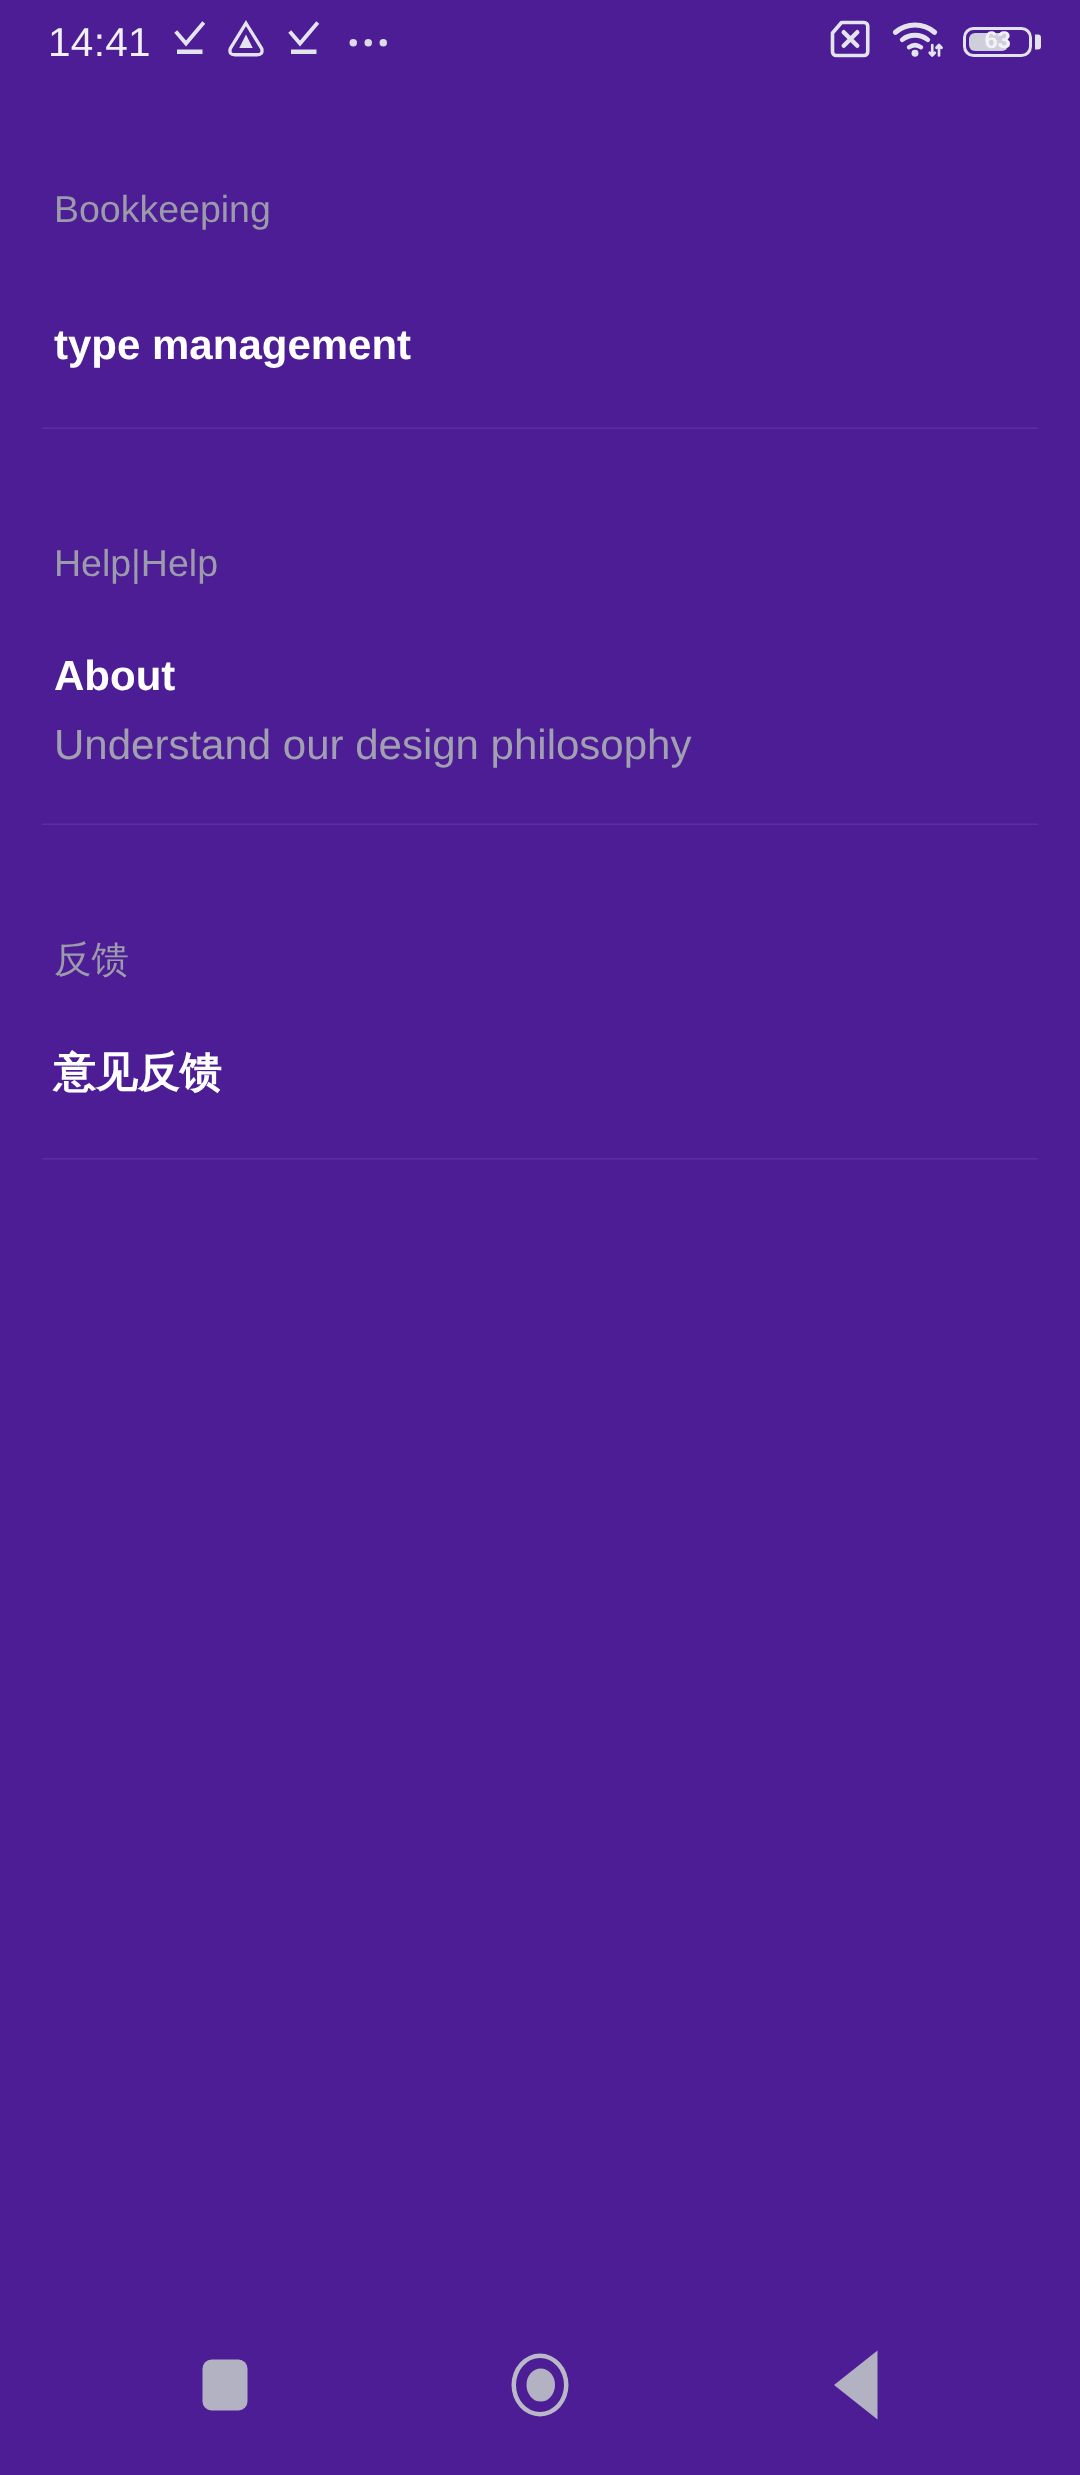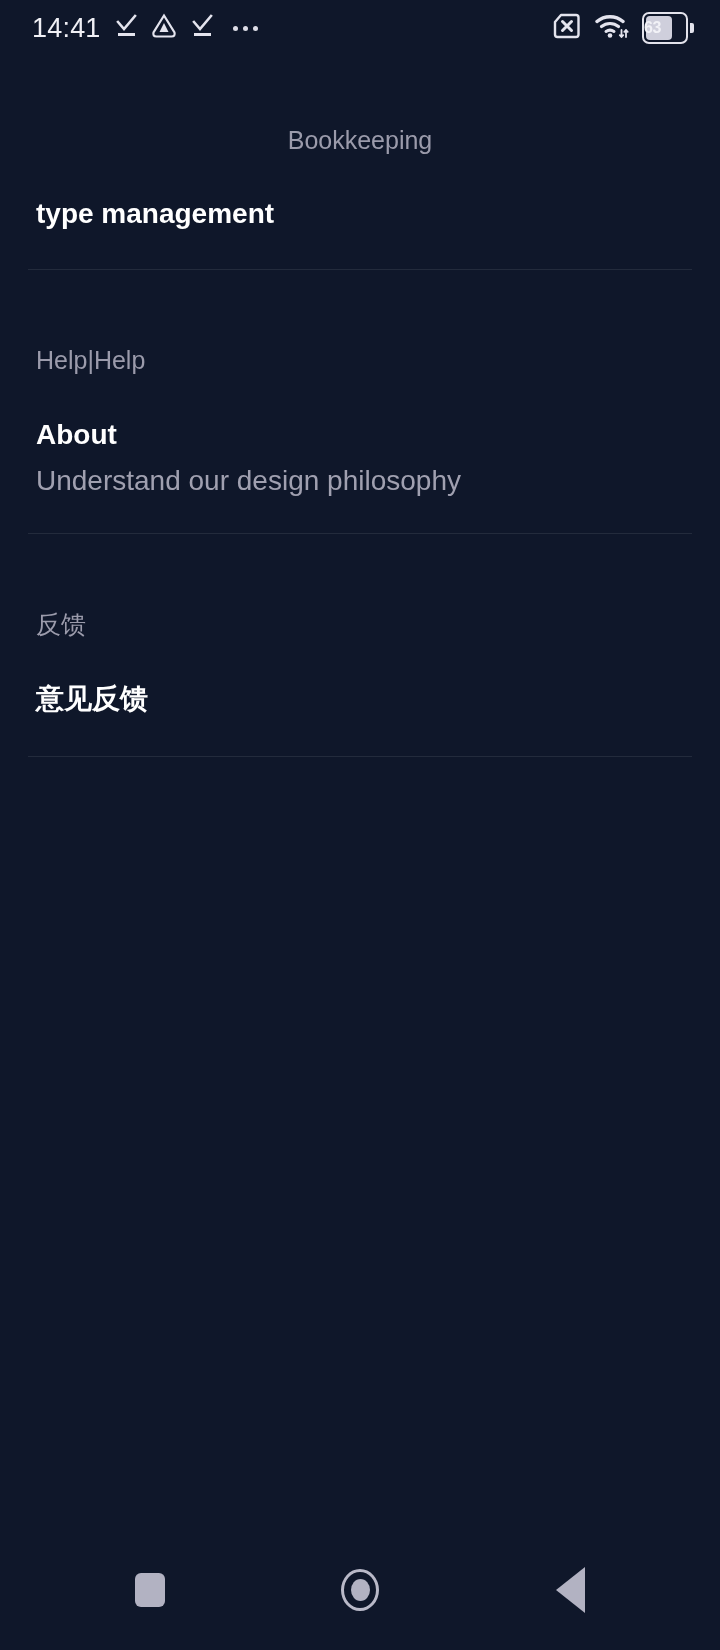--- a/index.html
+++ b/index.html
@@ -9,21 +9,21 @@
     height: 1650px;
     background: #3e3f54;
     font-family: "Liberation Sans", "DejaVu Sans", sans-serif;
     overflow: hidden;
   }
 
   .phone {
     position: relative;
     width: 720px;
     height: 1650px;
-    background: #0f172a;
+    background: #4c1d95;
     display: flex;
     flex-direction: column;
   }
 
   
   .status-bar {
     height: 56px;
     flex: 0 0 56px;
     display: flex;
     align-items: center;
@@ -59,27 +59,27 @@
   .dots-icon i {
     width: 5px; height: 5px; border-radius: 50%;
     background: #dcdce6; display:block;
   }
 
   .battery-wrap {
     display: flex;
     align-items: center;
   }
   .battery-body {
-    width: 46px; height: 32px;
+    width: 46px; height: 20px;
     border: 2.4px solid #e3e3ec;
     border-radius: 7px;
     position: relative;
     display: flex;
     align-items: center;
-    justify-content: flex-start;
+    justify-content: center;
   }
   .battery-fill {
     position: absolute;
     left: 2px; top: 2px; bottom: 2px;
     width: 26px;
     background: #cfcfdc;
     border-radius: 4px;
   }
   .battery-text {
     position: relative;
@@ -151,21 +151,21 @@
     line-height: 1;
   }
   .row-sub {
     font-size: 28px;
     color: #a0a0b0;
     font-weight: 400;
     line-height: 1;
     margin-top: 18px;
   }
 
-  .sec-1 .section-header { margin-bottom: 47px; text-align: center; }
+  .sec-1 .section-header { margin-bottom: 63px; }
   .sec-1 .row-title { margin-bottom: 0; }
 
   .divider {
     height: 1px;
     background: rgba(255,255,255,0.085);
     margin: 0 28px;
   }
 
   .sp-after-1 { height: 41px; }
   .sp-before-2 { height: 78px; }

